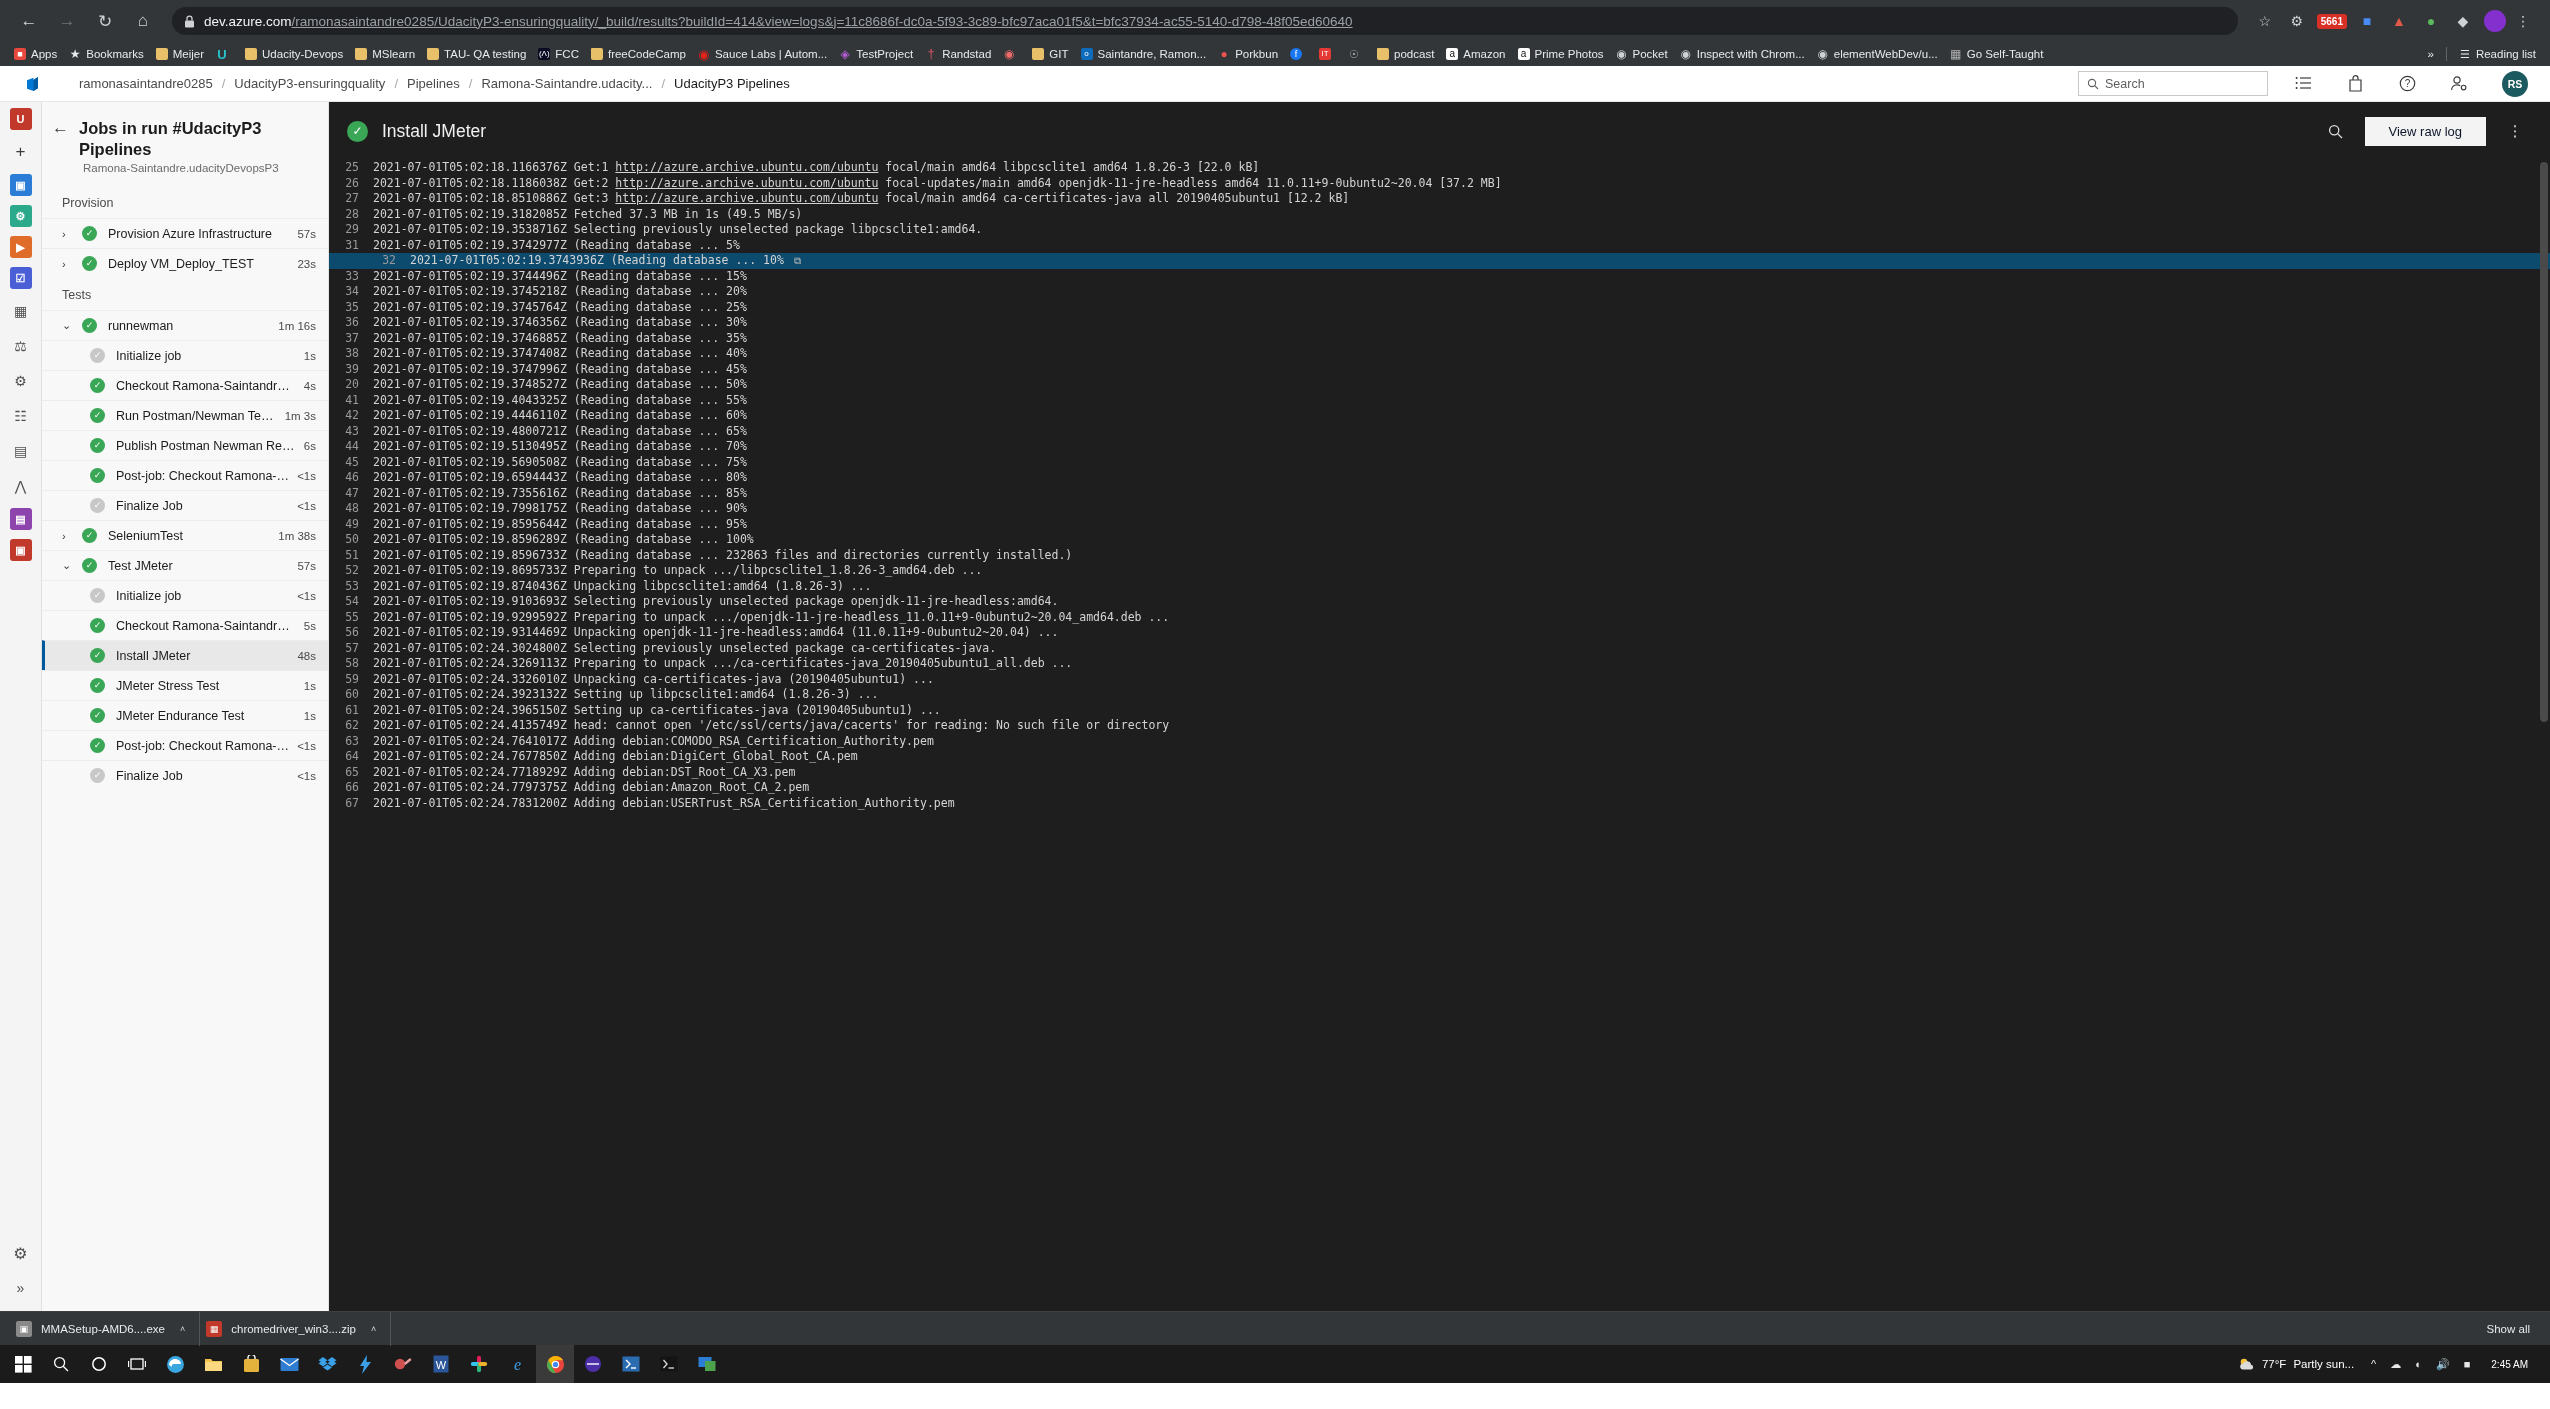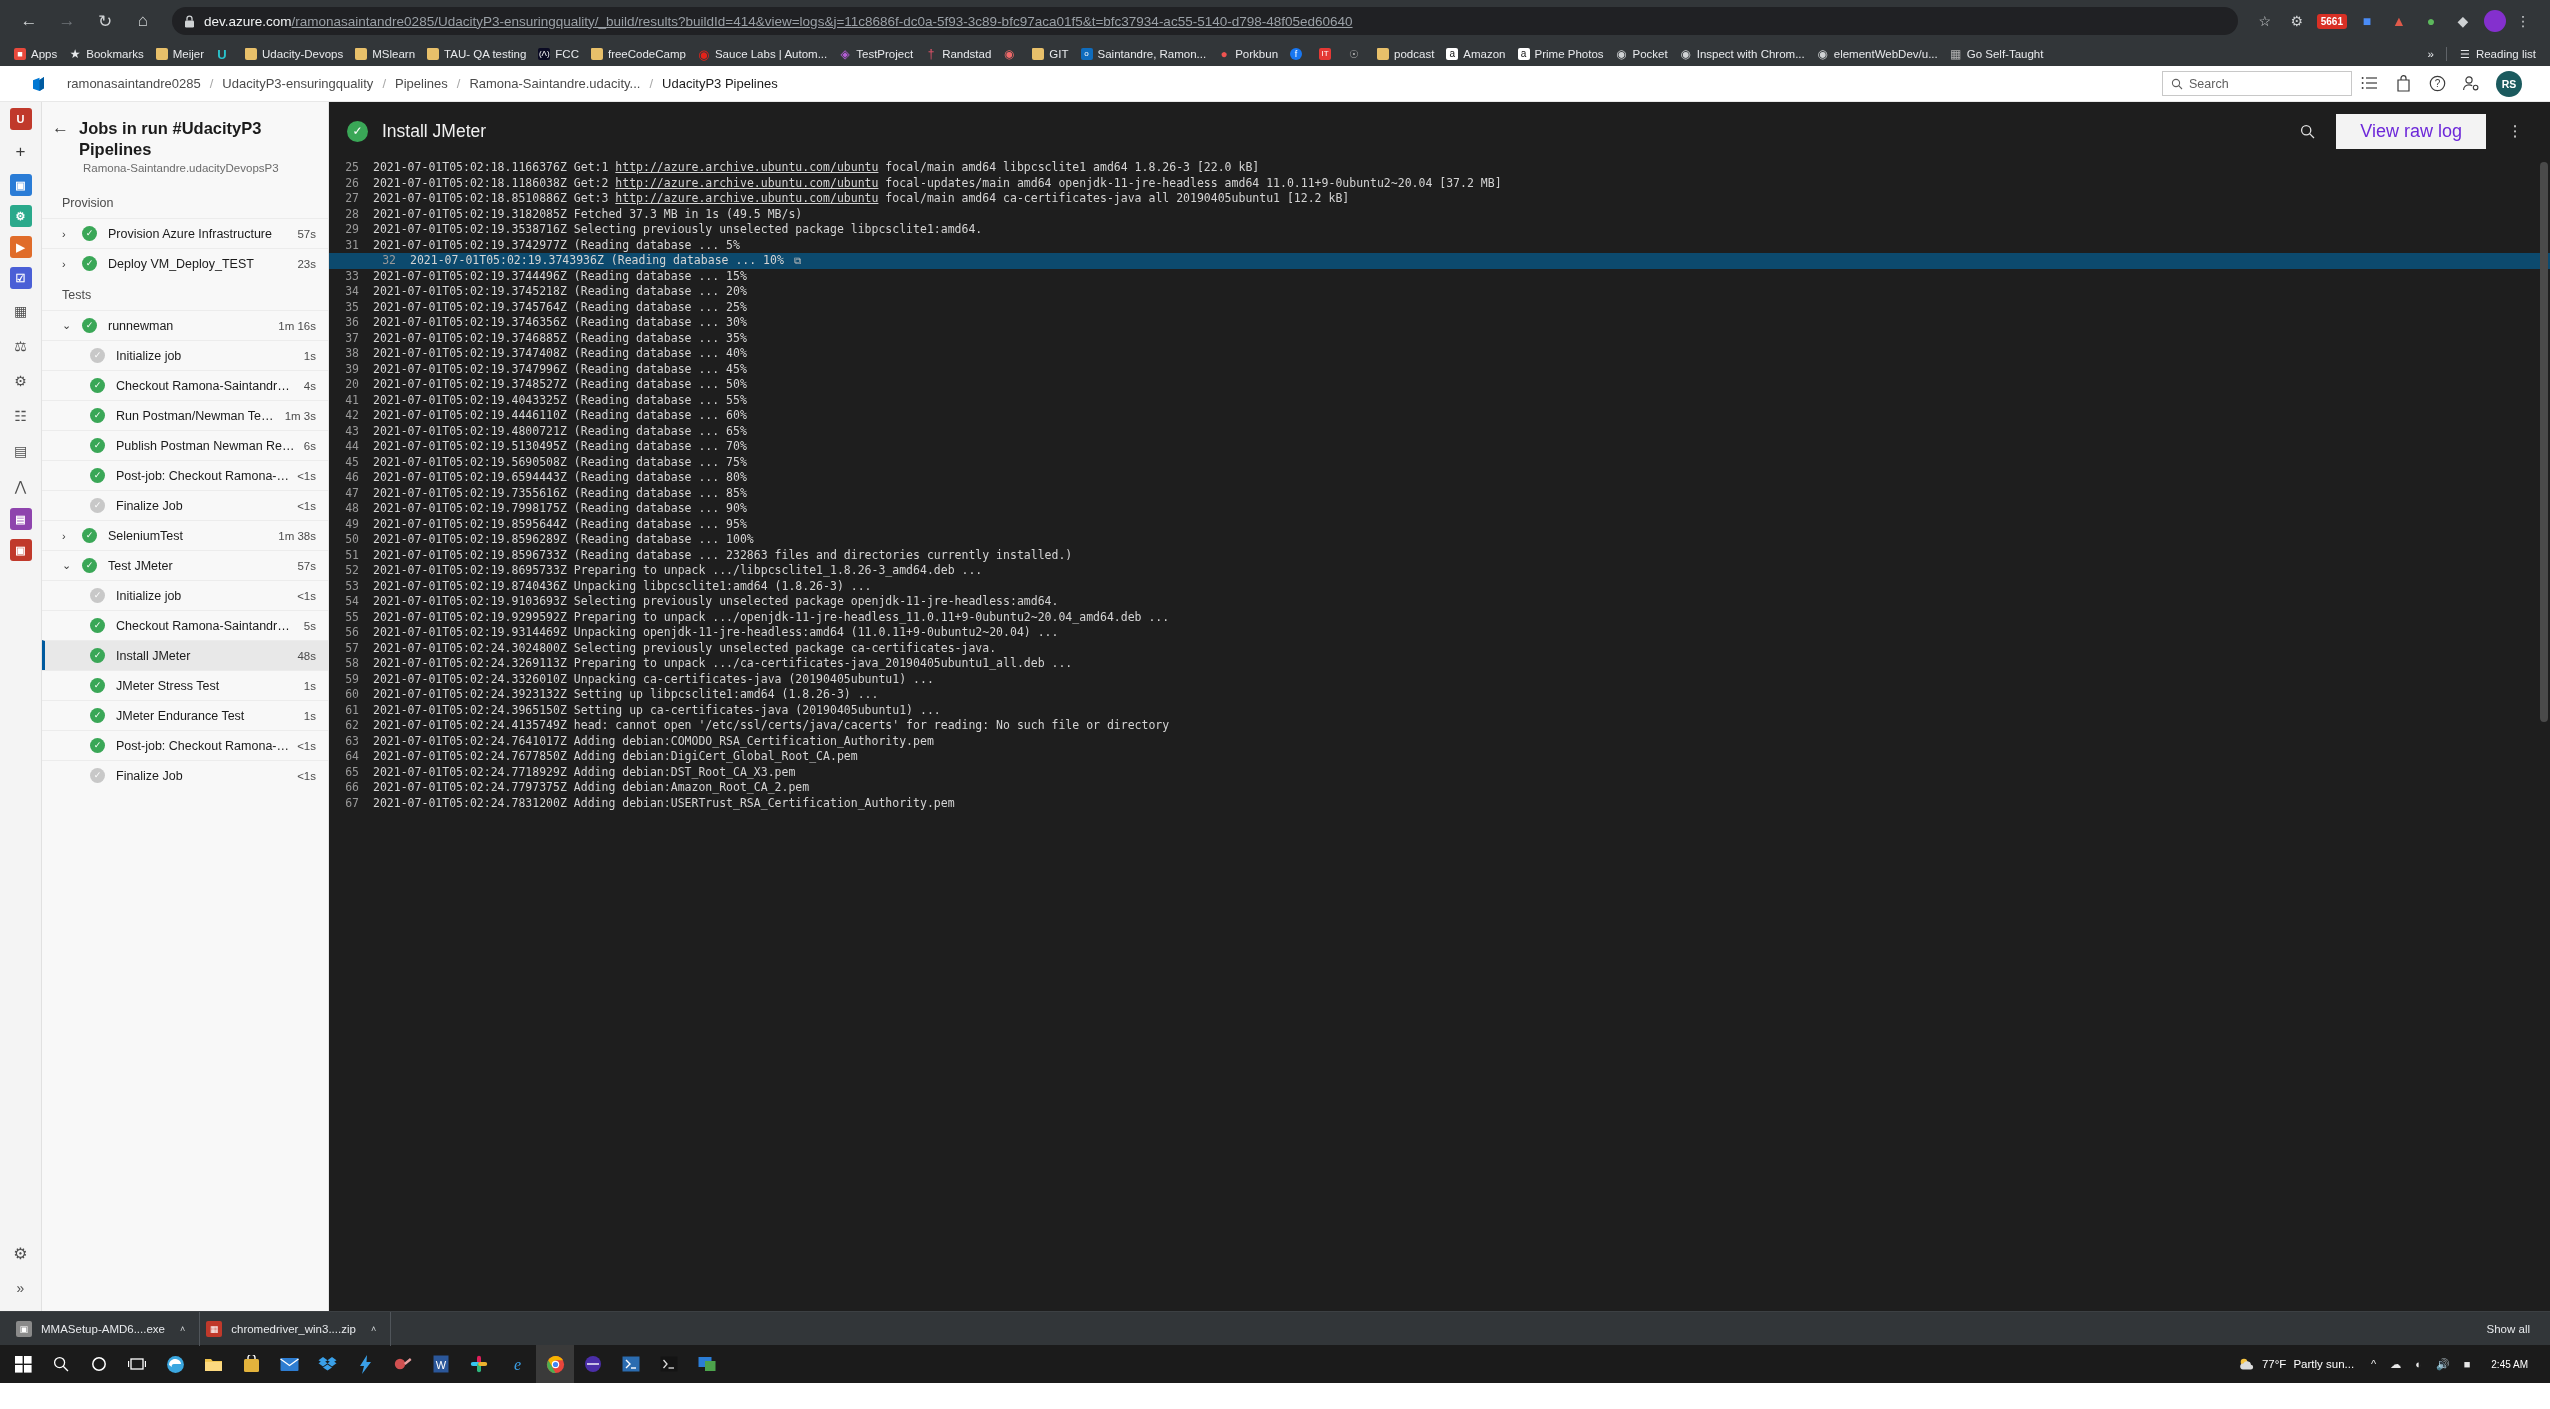--- a/index.html
+++ b/index.html
@@ -69,21 +69,21 @@
     display:flex;align-items:center;justify-content:center;
     font-size: 9px; color: #fff; line-height: 1;
   }
   .fav.folder { background: #e8c06a; border-radius: 1px 2px 2px 2px; }
   .bm-spacer { flex: 1 1 auto; }
   .bm-sep { width: 1px; height: 14px; background: #5f6368; margin: 0 6px; }
 
   
   #ado-header {
     height: 36px; background: #fff; border-bottom: 1px solid #e8e8e8;
-    display: flex; align-items: center; padding: 0 24px;
+    display: flex; align-items: center; padding: 0 18px; gap: 18px;
   }
   #ado-logo { width: 34px; display:flex; align-items:center; justify-content:center; }
   #breadcrumb { display: flex; align-items: center; gap: 0px; font-size: 13px; }
   .crumb { color: #4b4b4b; padding: 0 9px; }
   .crumb.last { color: #1b1b1b; }
   .crumb-sep { color: #a8a8a8; }
   .header-spacer { flex: 1 1 auto; }
   #ado-search {
     width: 190px; height: 25px; border: 1px solid #c8c8c8;
     display: flex; align-items: center; gap: 6px; padding: 0 8px;
@@ -167,21 +167,21 @@
     height: 58px; display: flex; align-items: center;
     padding: 0 20px 0 18px; gap: 14px; flex: 0 0 auto;
   }
   #log-step-title { font-size: 17.5px; color: #f0f0f0; font-weight: 500; }
   #log-head-spacer { flex: 1 1 auto; }
   .log-hdr-icon {
     width: 30px; height: 30px; display: flex; align-items: center;
     justify-content: center; color: #e0e0e0; font-size: 15px;
   }
   #view-raw-log {
-    background: #f3f3f3; color: #6d28d9; font-size: 18px;
+    background: #f3f3f3; color: #0f172a; font-size: 13px;
     padding: 7px 24px; border: none; cursor: pointer;
   }
   #log-body {
     flex: 1 1 auto; overflow: hidden; position: relative;
     font-family: "DejaVu Sans Mono", monospace;
     font-size: 11.5px; line-height: 15.5px; padding-bottom: 4px;
   }
   .log-line {
     display: flex; height: 15.5px; align-items: flex-start;
     padding-right: 20px; white-space: nowrap;

